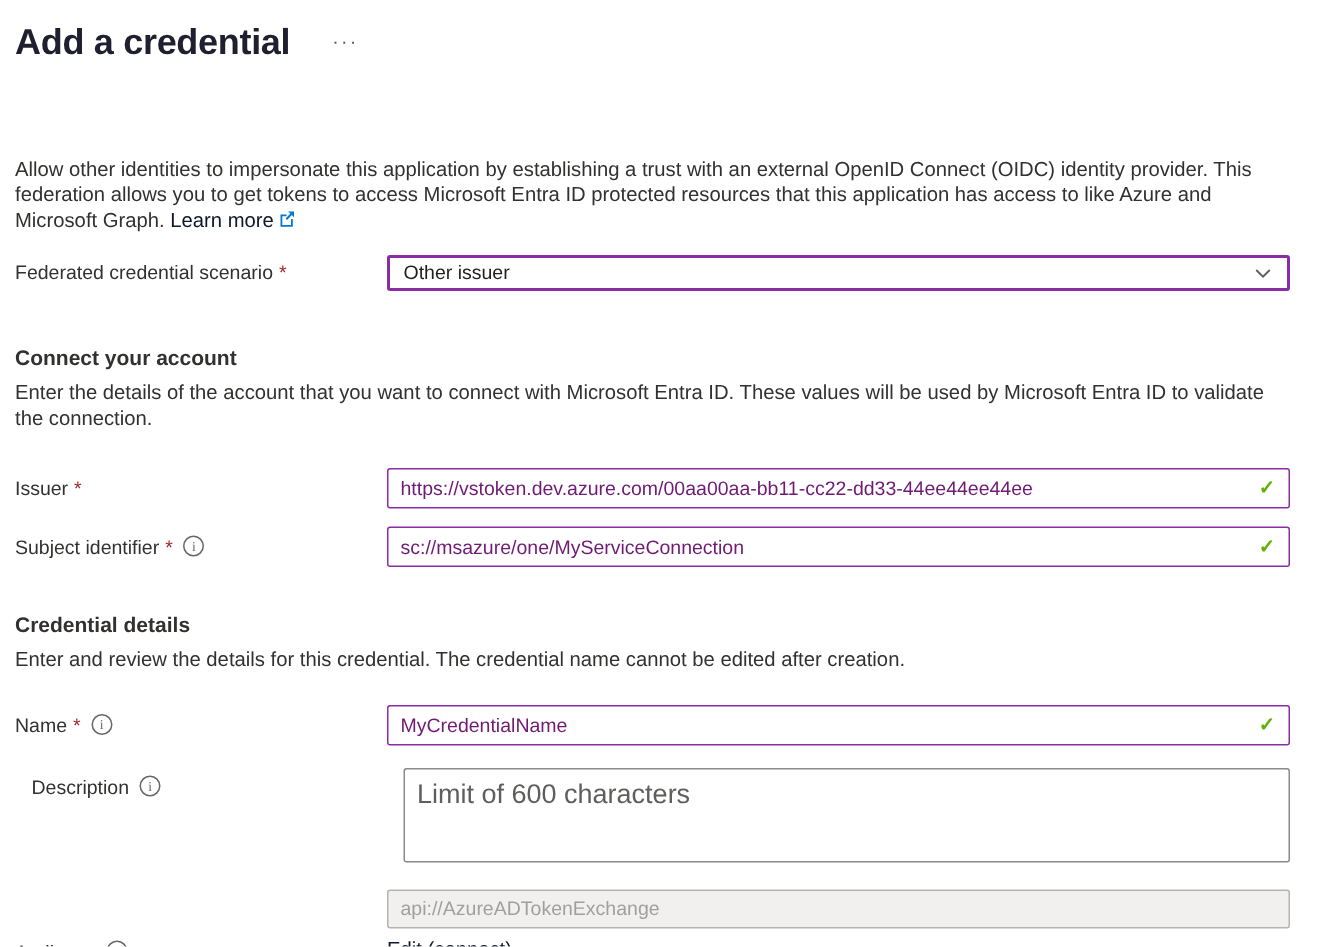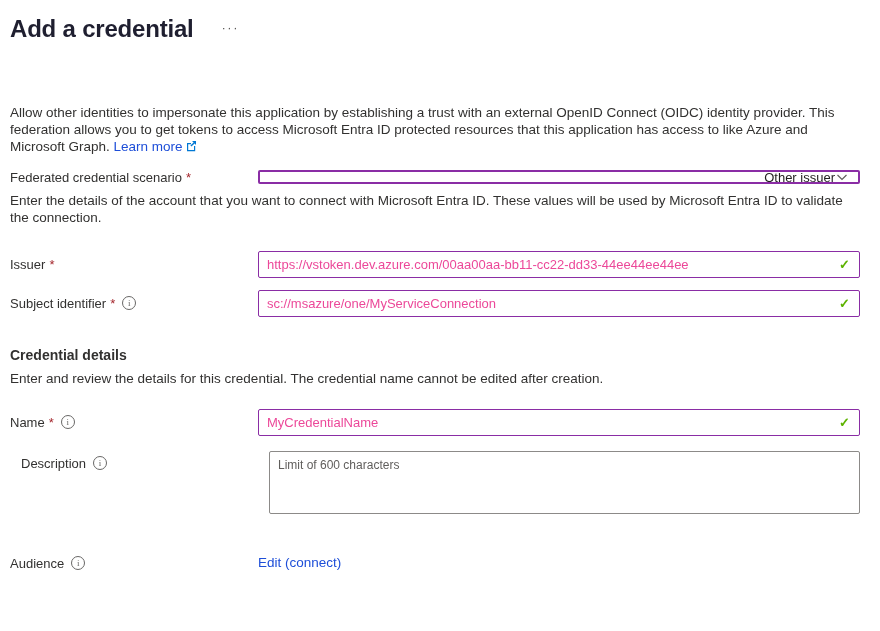--- a/index.html
+++ b/index.html
@@ -13,59 +13,59 @@
   .page { padding: 14px 20px 0 10px; }
 
   
   .header { display: flex; align-items: flex-start; }
   .title { font-size: 24px; font-weight: 700; color: #1f1f30; margin: 0; line-height: 30px; letter-spacing: -0.2px; }
   .more-btn { border: none; background: none; color: #5a5856; font-size: 13px; letter-spacing: 1.5px;
               margin-left: 24px; margin-top: 4px; padding: 2px 4px; cursor: pointer; }
 
   
   .intro { margin-top: 60px; font-size: 13.5px; line-height: 17px; color: #323130; max-width: 852px; }
-  .link { color: #1d4ed8; text-decoration: none; cursor: pointer; }
+  .link { color: #0f172a; text-decoration: none; cursor: pointer; }
   .ext-icon { display: inline-block; vertical-align: -1px; margin-left: 2px; }
 
   
   .form-row { display: flex; align-items: center; }
   .label { width: 248px; flex: none; font-size: 13px; color: #323130; display: flex; align-items: center; }
   .req { color: #a4262c; margin-left: 4px; }
   .info-icon {
     width: 14px; height: 14px; flex: none; border-radius: 50%;
     border: 1px solid #686766; color: #686766;
     font-size: 9px; line-height: 12px; text-align: center;
     display: inline-block; margin-left: 7px; cursor: default;
     font-family: "Liberation Serif", serif;
   }
   .field { position: relative; flex: 1; }
 
   .select-box {
-    height: 14px; border: 2px solid #8a2da5; border-radius: 2px;
-    display: flex; align-items: center; justify-content: flex-end;
+    height: 24px; border: 2px solid #8a2da5; border-radius: 2px;
+    display: flex; align-items: center; justify-content: space-between;
     padding: 0 9px; font-size: 13px; color: #201f1e; cursor: pointer; background: #fff;
   }
   .chevron-icon { display: inline-flex; }
 
   .text-input {
     width: 100%; height: 27px; border: 1.5px solid #8a2da5; border-radius: 2px;
-    padding: 0 28px 0 8px; font-size: 13px; color: #ec4899; outline: none;
+    padding: 0 28px 0 8px; font-size: 13px; color: #701a75; outline: none;
     font-family: "Liberation Sans", sans-serif; background: #fff;
   }
   .valid-check {
     position: absolute; right: 10px; top: 50%; transform: translateY(-50%);
     color: #5db300; font-size: 13px; font-weight: 700;
   }
 
   .section-heading { font-size: 14px; font-weight: 700; color: #323130; margin: 0; }
   .section-desc { font-size: 13.5px; line-height: 17px; color: #323130; margin: 7px 0 0 0; max-width: 852px; }
 
   .textarea {
     width: 100%; height: 63px; border: 1px solid #8c8a88; border-radius: 2px;
-    padding: 6px 8px; font-size: 12px; color: #a16207; resize: none; outline: none;
+    padding: 6px 8px; font-size: 18px; color: #a16207; resize: none; outline: none;
     font-family: "Liberation Sans", sans-serif;
   }
   .textarea::placeholder, .text-input::placeholder { color: #605e5c; opacity: 1; }
 
   .disabled-input {
     width: 100%; height: 26px; border: 1px solid #b6b3b0; border-radius: 2px;
     background: #f1f0ef; color: #a19f9d; padding: 0 8px; font-size: 13px;
     font-family: "Liberation Sans", sans-serif;
   }
   .edit-link { display: inline-block; margin-top: 6px; font-size: 13.5px; }
@@ -109,20 +109,21 @@
         <span>Other issuer</span>
         <span class="chevron-icon">
             <svg width="14" height="14" viewBox="0 0 14 14">
               <path d="M2.5 5 L7 9.5 L11.5 5" fill="none" stroke="#605e5c" stroke-width="1.2"></path>
             </svg>
           </span>
       </div>
     </div>
   </div>
 
+  <h2 class="section-heading heading-connect">Connect your account</h2>
   <p class="section-desc">Enter the details of the account that you want to connect with Microsoft Entra ID. These values will be used by Microsoft Entra ID to validate the connection.</p>
 
   <div class="form-row row-issuer">
     <div class="label">
       <span>Issuer</span>
       <span class="req">*</span>
     </div>
     <div class="field">
       <input class="text-input" type="text" value="https://vstoken.dev.azure.com/00aa00aa-bb11-cc22-dd33-44ee44ee44ee" style="">
       <span class="valid-check">✓</span>
@@ -165,18 +166,19 @@
       <textarea class="textarea" placeholder="Limit of 600 characters" style=""></textarea>
     </div>
   </div>
 
   <div class="form-row row-audience">
     <div class="label">
       <span>Audience</span>
       <span class="info-icon">i</span>
     </div>
     <div class="field">
+      <input class="disabled-input" type="text" disabled="" value="api://AzureADTokenExchange" style="">
       <br>
       <a class="link edit-link">Edit (connect)</a>
     </div>
   </div>
 
 </div>
 
 </body></html>

